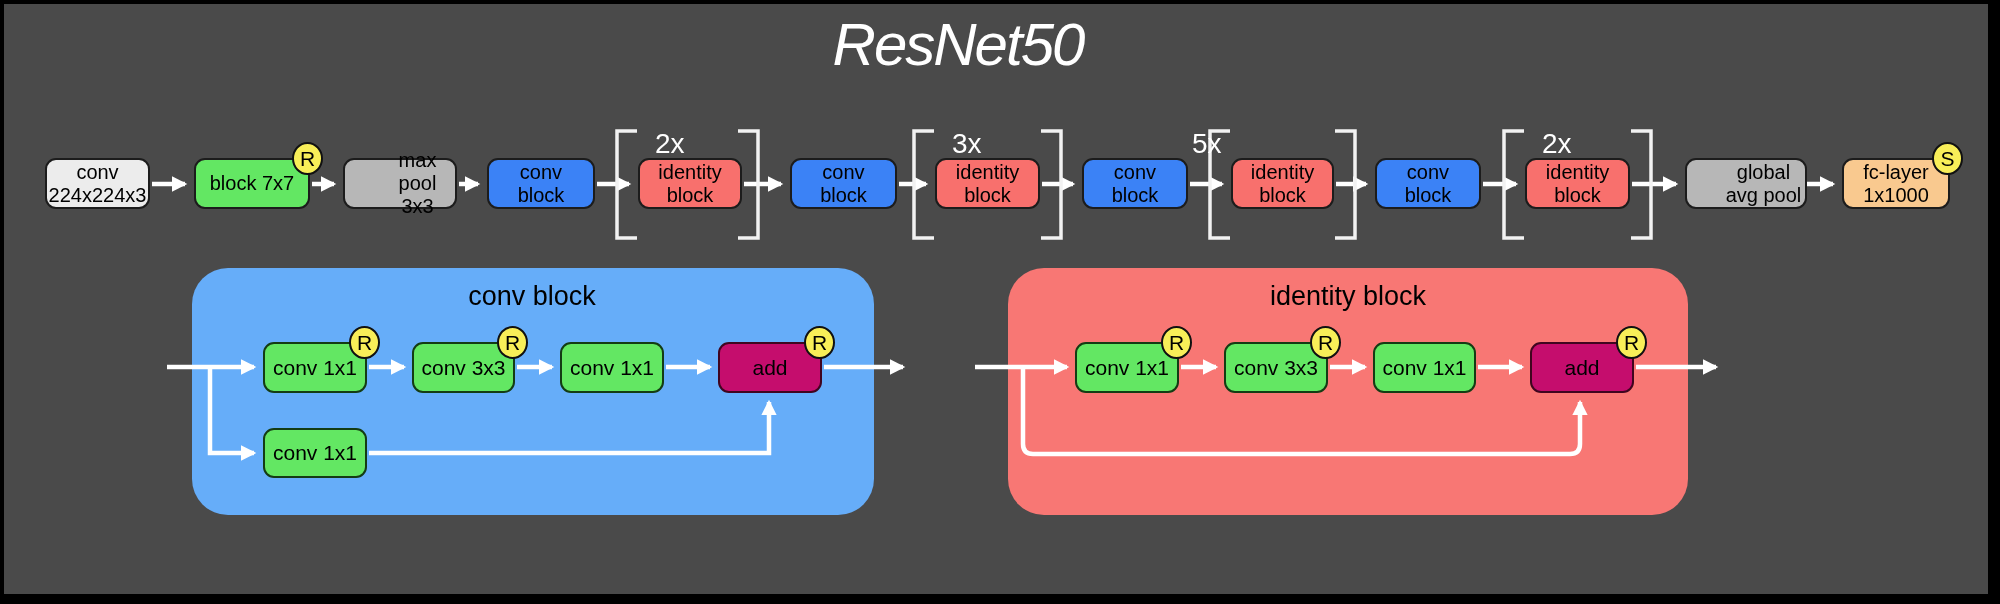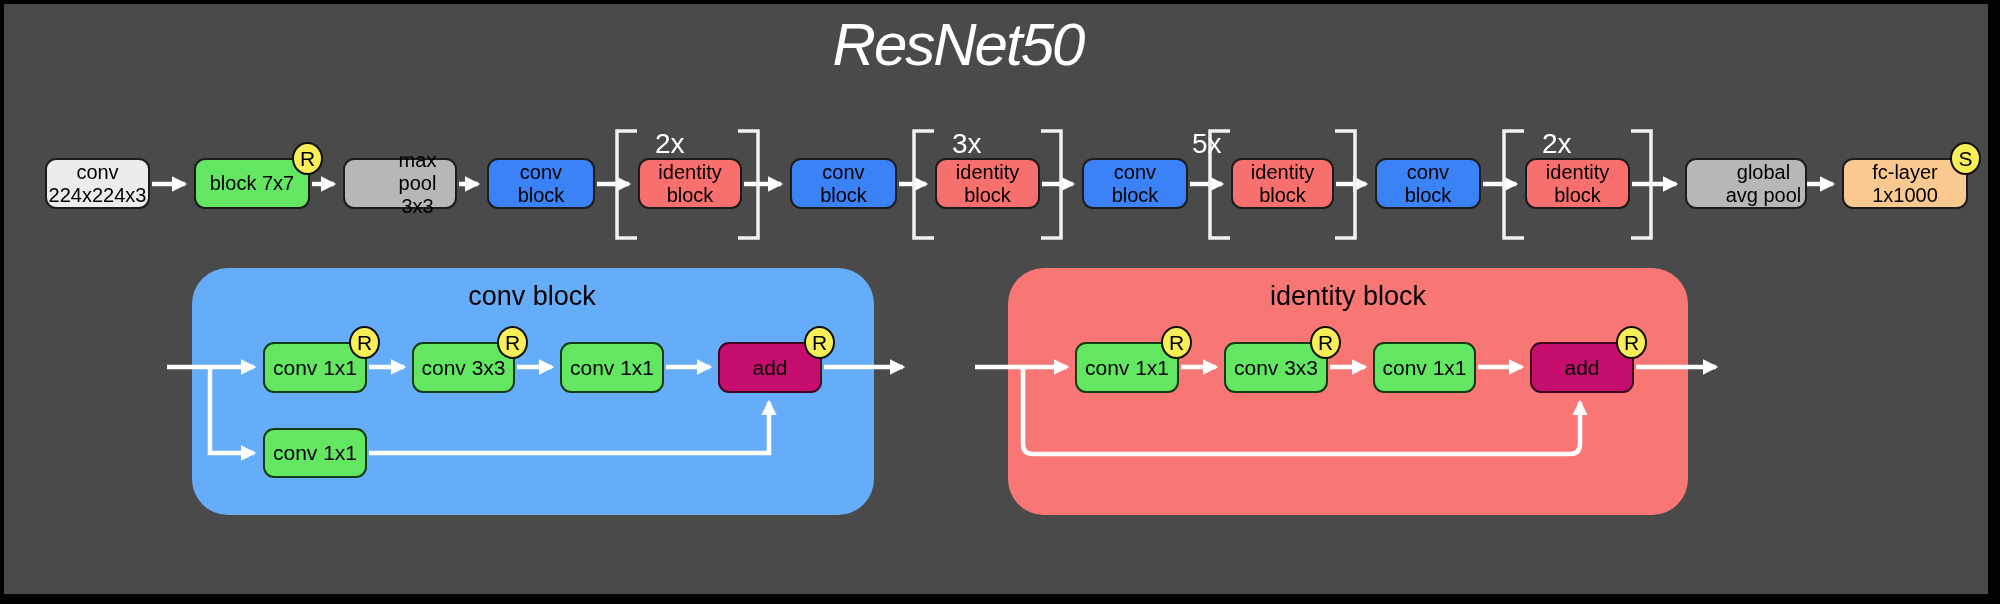--- a/index.html
+++ b/index.html
@@ -181,21 +181,21 @@
     <span>identity
 block</span>
   </div>
   <div class="repeat-label" style="left:1542px">2x</div>
 
   <div class="pnode gray" style="left:1685px;width:122px">
     <span>global
 avg pool</span>
   </div>
 
-  <div class="pnode peach" style="left:1842px;width:126px">
+  <div class="pnode peach" style="left:1842px;width:108px">
     <span>fc-layer
 1x1000</span>
     <span class="badge">S</span>
   </div>
 
   <div class="panel panel-conv"></div>
   <div class="panel-title" style="left:192px">conv block</div>
 
   <div class="pbox green" style="left:263px;width:104px">
     <span>conv 1x1</span>

